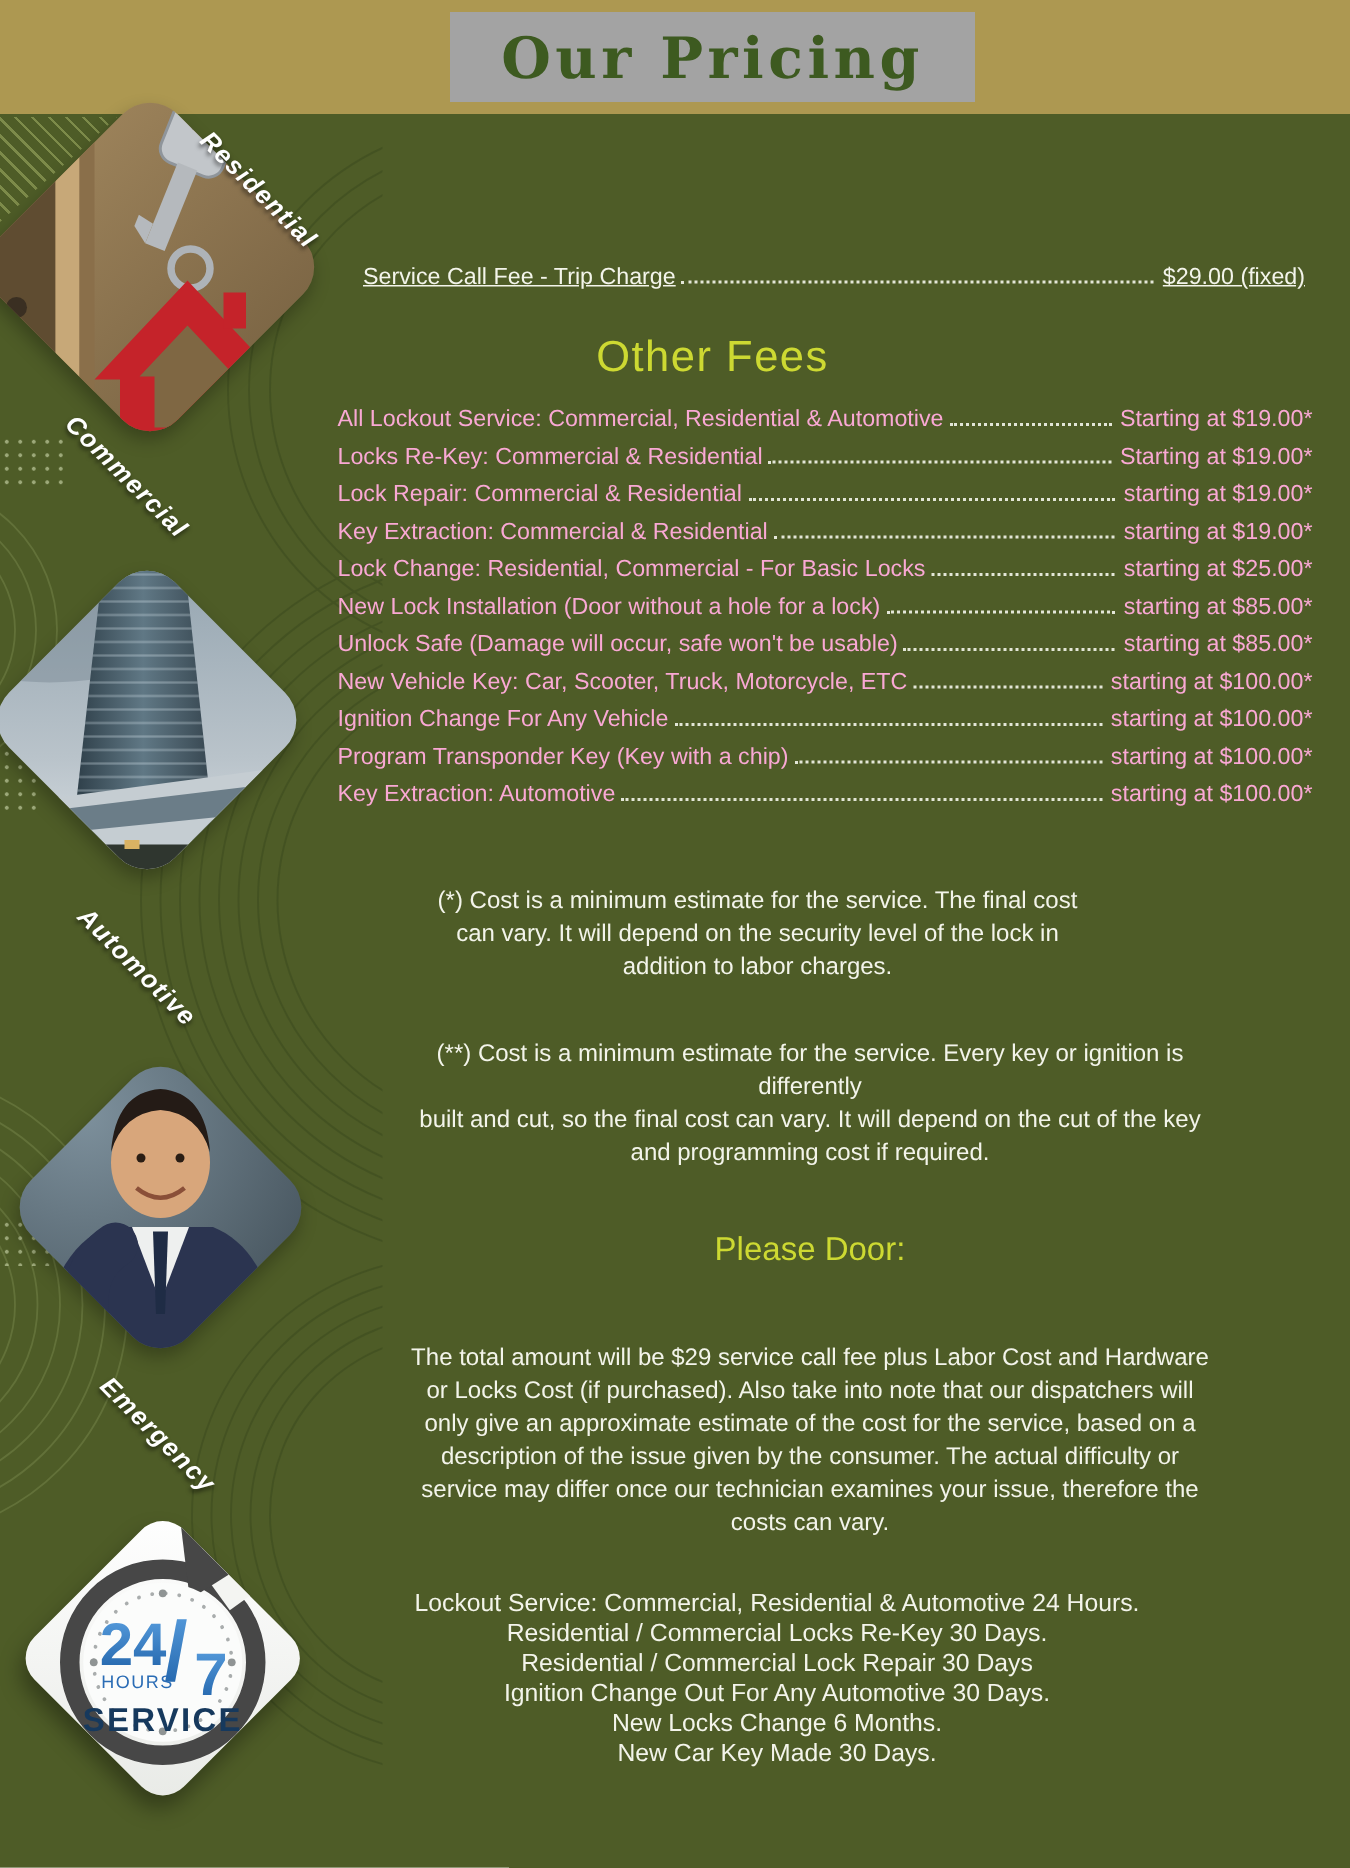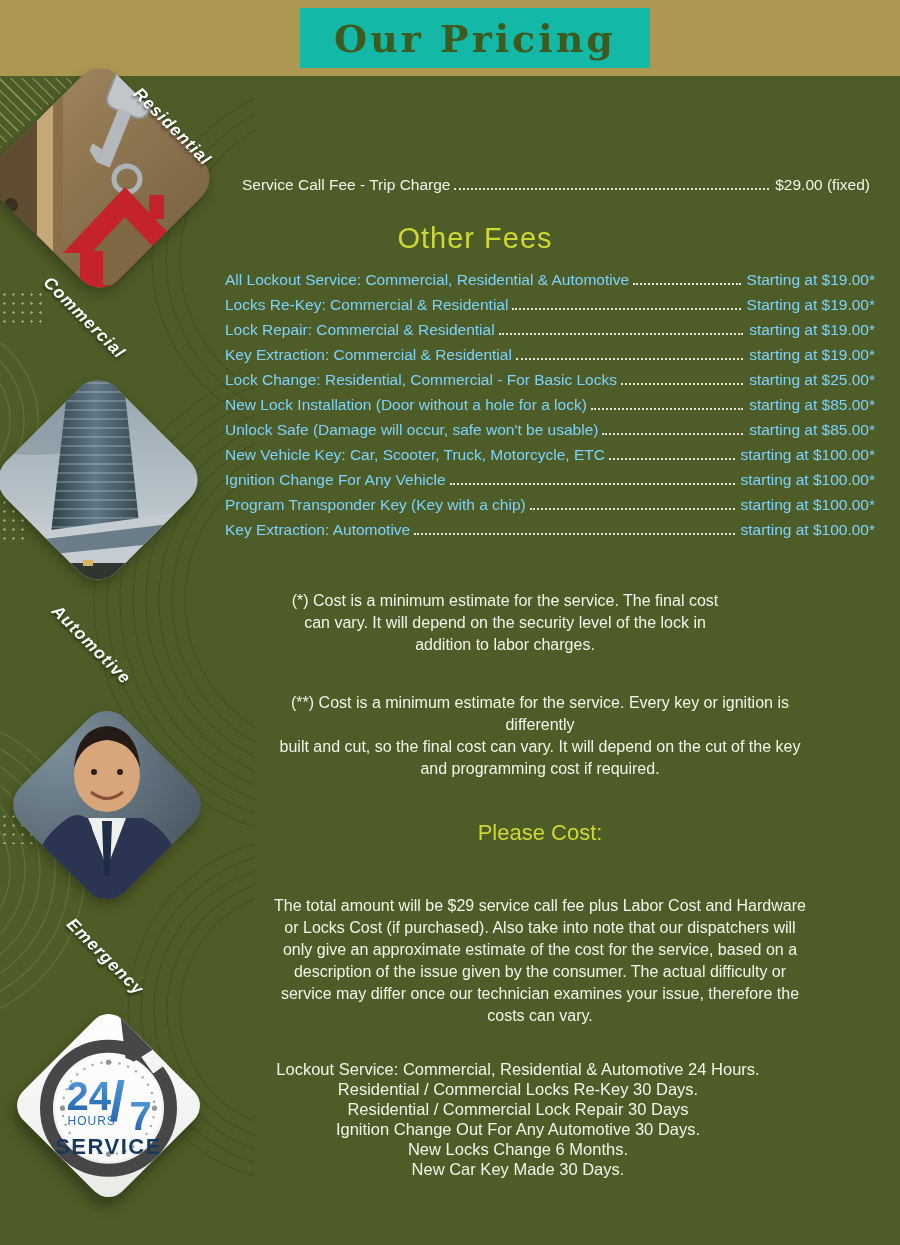--- a/index.html
+++ b/index.html
@@ -1,21 +1,21 @@
 <!DOCTYPE html>
 <html><head>
 <meta charset="utf-8">
 <style>
   html,body{margin:0;padding:0;}
   .page{position:relative;width:900px;height:1245px;background:#4e5c27;overflow:hidden;
         font-family:"Liberation Sans",sans-serif;}
 
   
   .top-bar{position:absolute;left:0;top:0;width:900px;height:76px;background:#ad9851;}
-  .title-box{position:absolute;left:300px;top:8px;width:350px;height:60px;background:#14b8a6;
+  .title-box{position:absolute;left:300px;top:8px;width:350px;height:60px;background:#a3a3a3;
              display:flex;align-items:center;justify-content:center;}
   .page-title{font-family:"DejaVu Serif","Liberation Serif",serif;font-weight:bold;
               font-size:38px;color:#3d5a20;letter-spacing:3px;}
 
   
   .decor-svg{position:absolute;left:0;top:0;pointer-events:none;}
   .hatch{position:absolute;left:0;top:78px;width:78px;height:70px;
          background:repeating-linear-gradient(45deg,rgba(200,214,130,.38) 0 1.5px,transparent 1.5px 8px);
          clip-path:polygon(0 0,100% 0,0 100%);}
   .dotpatch{position:absolute;background-image:radial-gradient(rgba(222,232,190,.55) 1.2px,transparent 1.4px);
@@ -44,25 +44,25 @@
   .cl-com{left:84px;top:318px;}
   .cl-auto{left:91px;top:645px;}
   .cl-eme{left:105px;top:957px;}
 
   
   .heading{position:absolute;text-align:center;color:#cdd932;font-size:29px;letter-spacing:1px;}
   .h-basic{left:210px;top:122px;width:530px;}
   .h-other{left:210px;top:222px;width:530px;}
 
   .basic-row{position:absolute;left:230px;top:176px;width:640px;display:flex;align-items:baseline;
-             color:#f3f4ea;font-size:15.5px;}
+             color:#f3f4ea;font-size:15.5px;text-decoration:underline;}
   .basic-row .fee-label{padding-left:12px;}
 
   .fees-list{position:absolute;left:225px;top:271px;width:650px;}
-  .fee-row{display:flex;align-items:baseline;height:25px;color:#7dd3fc;font-size:15.5px;}
+  .fee-row{display:flex;align-items:baseline;height:25px;color:#f9a8d4;font-size:15.5px;}
   .leader{flex:1;border-bottom:2px dotted rgba(240,242,230,.92);margin:0 6px 4px 4px;min-width:12px;}
   .fee-price{white-space:nowrap;}
 
   .note{position:absolute;text-align:center;color:#f3f4ea;font-size:16px;line-height:22px;
         white-space:pre-line;}
   .note1{left:210px;top:590px;width:590px;}
   .note2{left:210px;top:692px;width:660px;}
 
   .sub-heading{position:absolute;text-align:center;color:#cdd932;}
   .h-please{left:210px;top:820px;width:660px;font-size:22px;}
@@ -327,21 +327,21 @@
     </div>
 
   <div class="note note2">(**) Cost is a minimum estimate for the service. Every key or ignition is
 differently
 built and cut, so the final cost can vary. It will depend on the cut of the key
 and programming cost if required.</div>
   <div class="note note1">(*) Cost is a minimum estimate for the service. The final cost
 can vary. It will depend on the security level of the lock in
 addition to labor charges.</div>
 
-  <div class="sub-heading h-please">Please Cost:</div>
+  <div class="sub-heading h-please">Please Door:</div>
   <div class="para">The total amount will be $29 service call fee plus Labor Cost and Hardware
 or Locks Cost (if purchased). Also take into note that our dispatchers will
 only give an approximate estimate of the cost for the service, based on a
 description of the issue given by the consumer. The actual difficulty or
 service may differ once our technician examines your issue, therefore the
 costs can vary.</div>
 
   <div class="warranty-list">
 
       <div class="warranty-line">Lockout Service: Commercial, Residential &amp; Automotive 24 Hours.</div>

